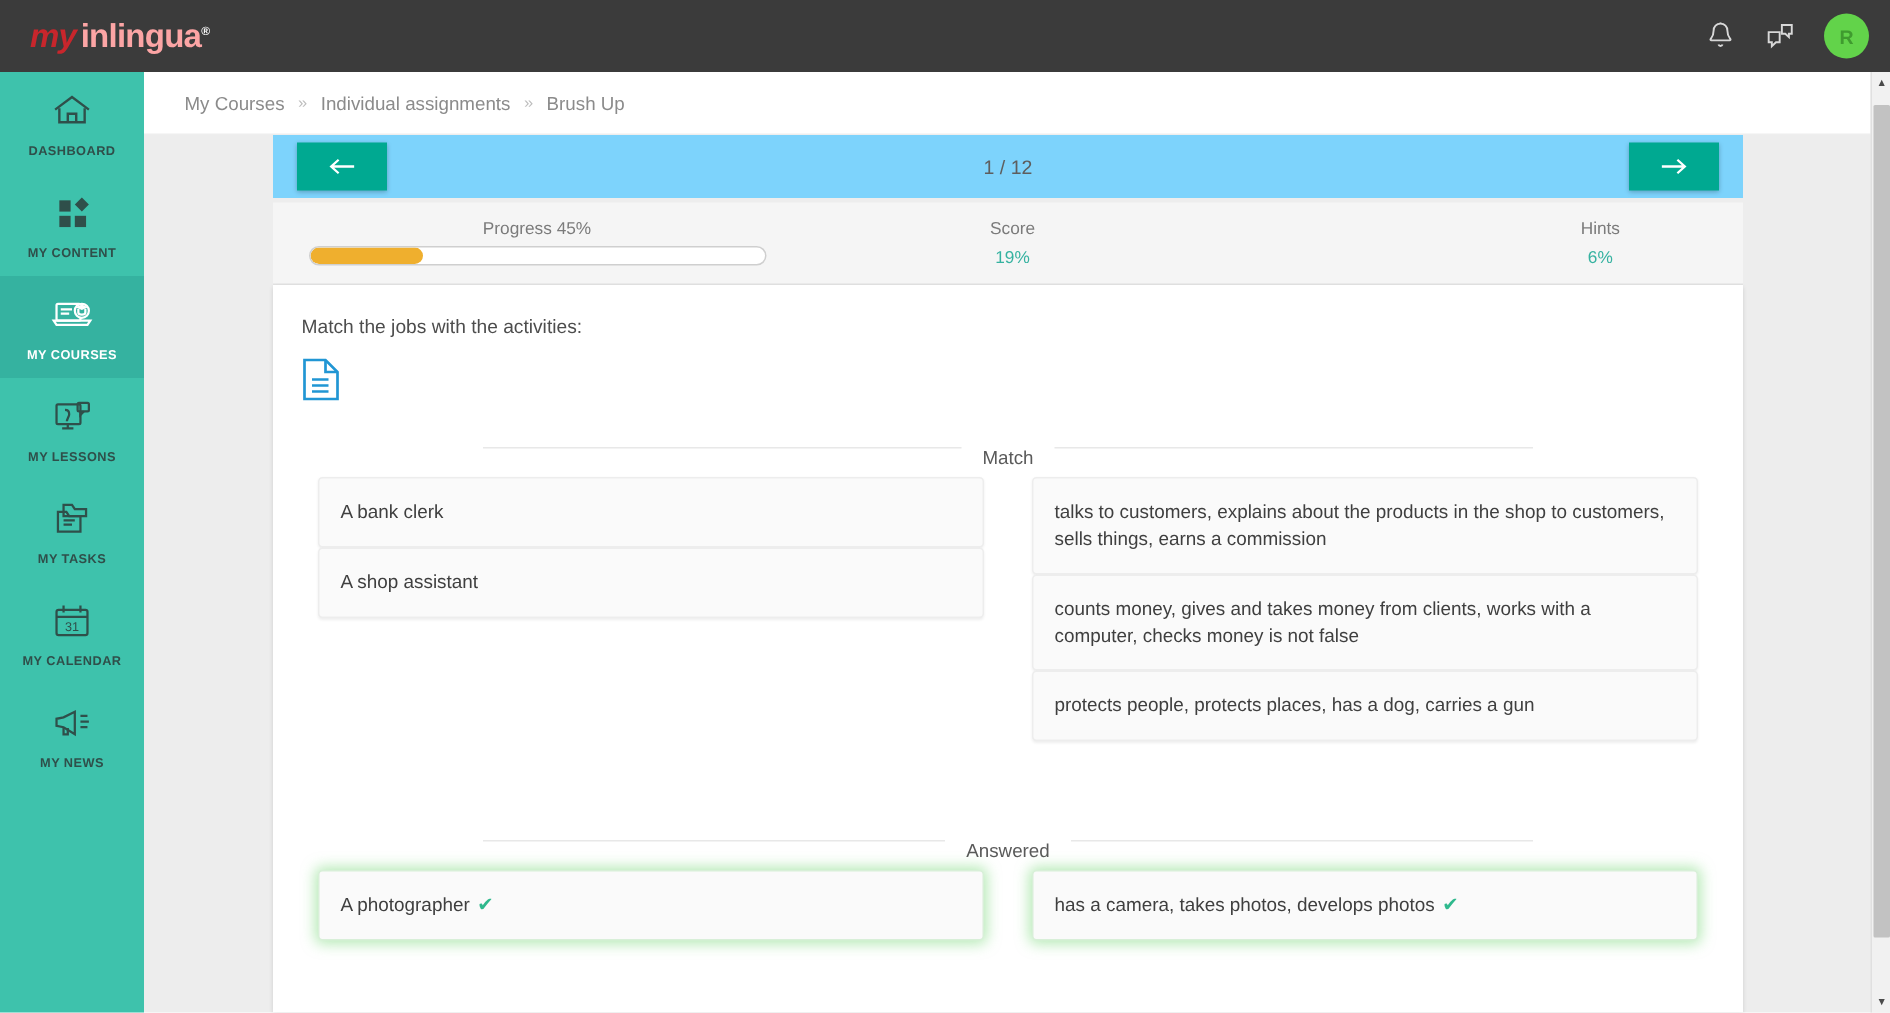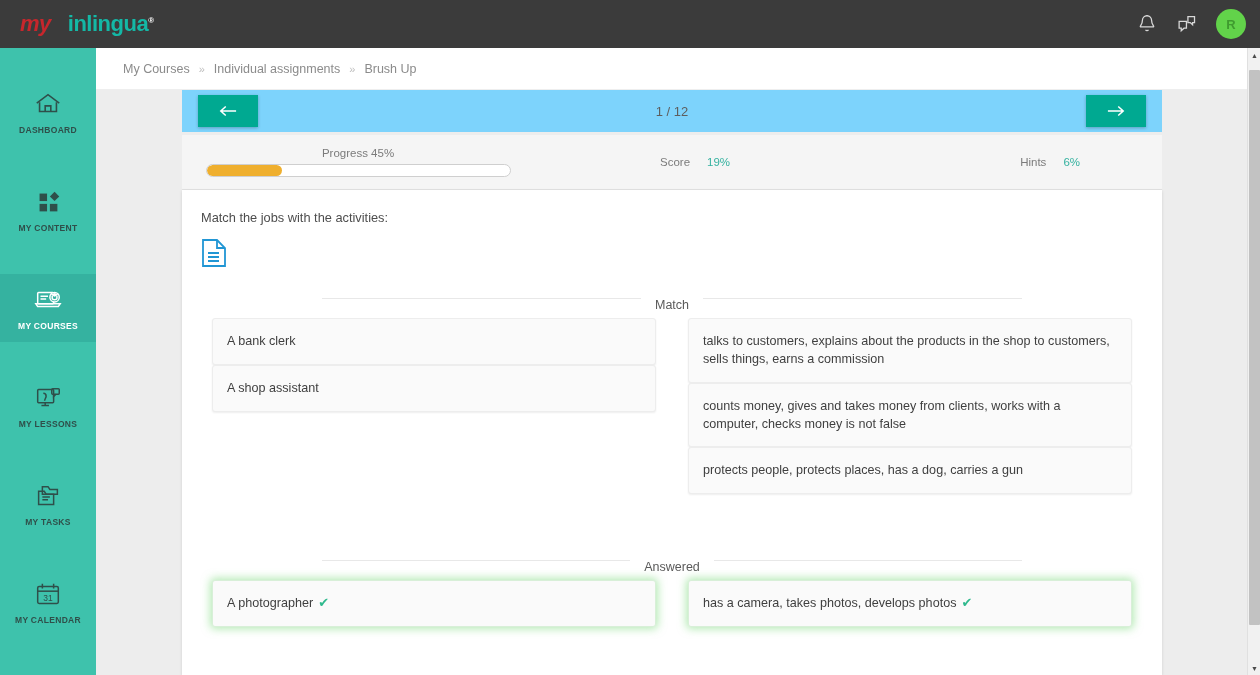--- a/index.html
+++ b/index.html
@@ -18,21 +18,21 @@
     display: flex; align-items: center;
     z-index: 30;
   }
   #logo {
     margin-left: 20px;
     font-size: 22px; font-weight: bold;
     letter-spacing: -0.5px;
     display: flex; align-items: baseline;
   }
   #logo .my { color: #c8262c; font-style: italic; font-weight: bold; }
-  #logo .inl { color: #14b8a6; margin-left: 17px; }
+  #logo .inl { color: #fca5a5; margin-left: 3px; }
   #logo .reg { color: #ffffff; font-size: 8px; vertical-align: super;
                position: relative; top: -8px; }
 
   #topbar-right {
     margin-left: auto; margin-right: 14px;
     display: flex; align-items: center; gap: 18px;
   }
   .top-icon { width: 22px; height: 22px; cursor: pointer; }
   .top-icon svg { display: block; }
   #avatar {
@@ -46,21 +46,21 @@
   #sidebar {
     position: absolute; top: 48px; left: 0;
     width: 96px; height: 627px;
     background: #3ec2ac;
     overflow: hidden;
   }
   .side-item {
     width: 96px; height: 68px;
     display: flex; flex-direction: column;
     align-items: center; justify-content: center;
-    gap: 6px; cursor: pointer; margin-top: 30px;
+    gap: 6px; cursor: pointer;
   }
   .side-item .ico { width: 30px; height: 30px; display:block; }
   .side-item .ico svg { display: block; }
   .side-item .lbl {
     font-size: 8.5px; font-weight: bold; letter-spacing: 0.3px;
     color: #2f4f4a; white-space: nowrap;
   }
   .side-item.active { background: #35b2a0; }
   .side-item.active .lbl { color: #ffffff; }
 
@@ -123,21 +123,21 @@
   }
   .prog-label { font-size: 11.5px; color: #7b7b7b; }
   .prog-track {
     width: 305px; height: 13px; border-radius: 7px;
     border: 1px solid #cfcfcf; background: #ffffff;
     overflow: hidden;
   }
   .prog-fill { height: 100%; background: #efaf2e; border-radius: 7px; }
   .stat {
     position: absolute;
-    display: flex; flex-direction: row; align-items: center; gap: 17px;
+    display: flex; flex-direction: column; align-items: center; gap: 7px;
   }
   .stat .k { font-size: 11.5px; color: #7b7b7b; }
   .stat .v { font-size: 11.5px; color: #35b2a0; }
   #stat-score { left: 478px; }
   #stat-hints { right: 82px; }
 
   
   .main-card {
     background: #ffffff;
     height: 485px;

